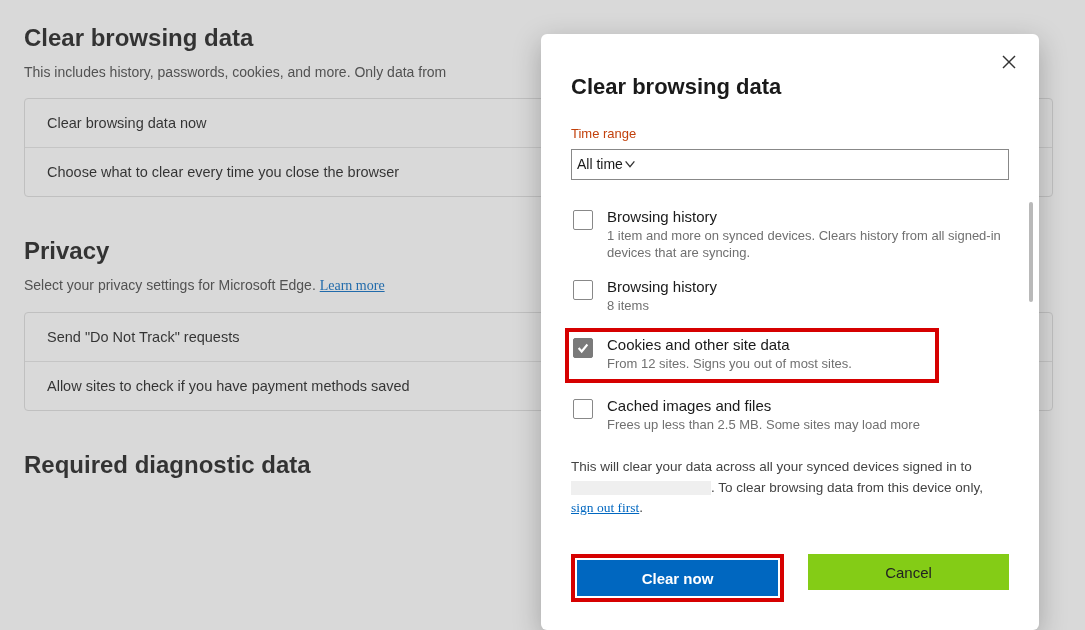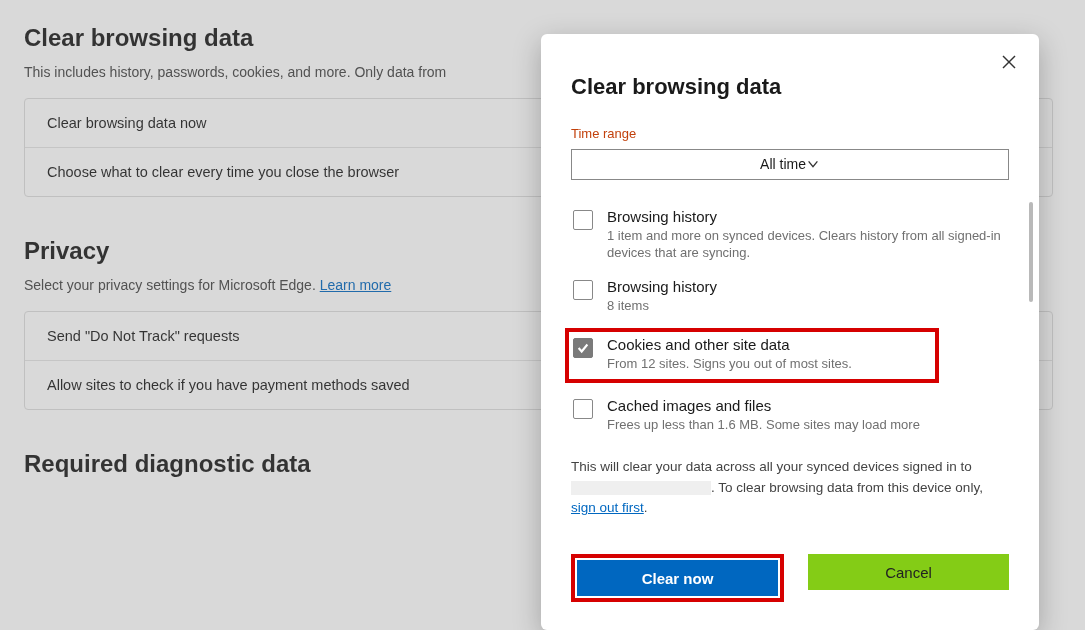--- a/index.html
+++ b/index.html
@@ -27,21 +27,21 @@
     color: #444;
     margin-bottom: 18px;
   }
   .list-group { border: 1px solid #ddd; border-radius: 4px; margin-bottom: 40px; }
   .list-item {
     padding: 16px 22px;
     font-size: 14.5px;
     border-bottom: 1px solid #e3e3e3;
   }
   .list-item:last-child { border-bottom: none; }
-  .link { color: #0067c0; text-decoration: underline; cursor: pointer; }
+  .link { color: #0067c0; text-decoration: underline; cursor: pointer; font-family: Liberation Serif, serif; }
   .section-block { margin-bottom: 36px; }
   .dim-overlay {
     position: absolute;
     inset: 0;
     background: rgba(120,120,120,0.28);
   }
   .dialog {
     position: absolute;
     top: 34px;
     left: 541px;
@@ -78,21 +78,21 @@
     color: #c2410c;
     margin-bottom: 8px;
   }
   .dropdown {
     width: 100%;
     height: 36px;
     border: 1px solid #888;
     padding: 0 5px;
     display: flex;
     align-items: center;
-    justify-content: center;
+    justify-content: flex-start;
     font-size: 14px;
     cursor: pointer;
     margin-bottom: 22px;
   }
   .dropdown svg { width: 14px; height: 14px; stroke: #333; stroke-width: 1.5; fill:none;}
   .options {
     position: relative;
     flex: 0 0 auto;
   }
   .scroll-thumb {
@@ -241,21 +241,21 @@
       <div class="option-text">
         <div class="opt-title">Cookies and other site data</div>
         <div class="opt-sub">From 12 sites. Signs you out of most sites.</div>
       </div>
     </div>
 
     <div class="option-row">
       <div class="checkbox"></div>
       <div class="option-text">
         <div class="opt-title">Cached images and files</div>
-        <div class="opt-sub">Frees up less than 1.6 MB. Some sites may load more</div>
+        <div class="opt-sub">Frees up less than 2.5 MB. Some sites may load more</div>
       </div>
     </div>
   </div>
 
   <div class="footer-text">
     <span>This will clear your data across all your synced devices signed in to </span>
     <span class="redact-block"></span><span>. To clear browsing data from this device only, </span><span class="link">sign out first</span><span>.</span>
   </div>
 
   <div class="btn-row">

